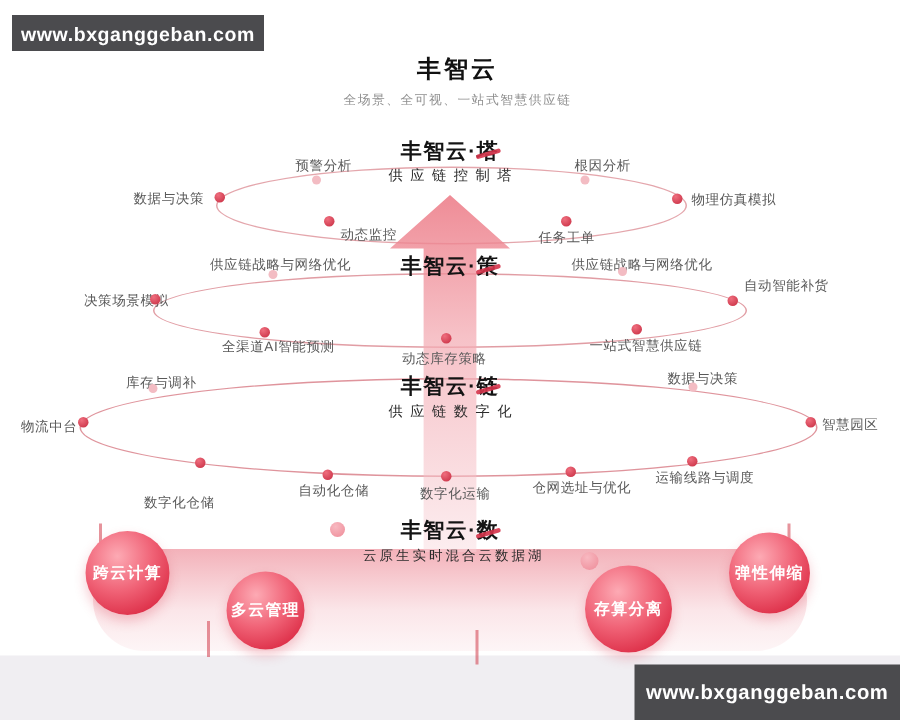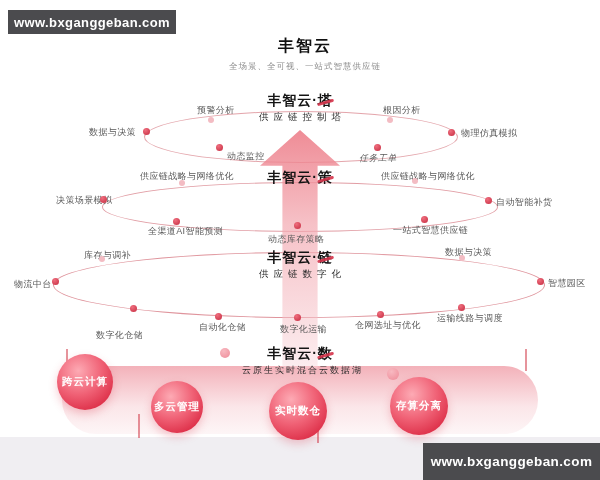--- a/index.html
+++ b/index.html
@@ -100,34 +100,34 @@
   <div class="lbl" style="left:197px;top:104px;">预警分析</div>
   <div class="dot-light" style="left:208px;top:117px;"></div>
   <div class="lbl" style="left:89px;top:126px;">数据与决策</div>
   <div class="dot" style="left:143px;top:128px;"></div>
   <div class="lbl" style="left:227px;top:150px;">动态监控</div>
   <div class="dot" style="left:216px;top:144px;"></div>
   <div class="lbl" style="left:383px;top:104px;">根因分析</div>
   <div class="dot-light" style="left:387px;top:117px;"></div>
   <div class="lbl" style="left:461px;top:127px;">物理仿真模拟</div>
   <div class="dot" style="left:448px;top:129px;"></div>
-  <div class="lbl" style="left:359px;top:152px;font-style:italic;">任务工单</div>
+  <div class="lbl" style="left:359px;top:152px;">任务工单</div>
   <div class="dot" style="left:374px;top:144px;"></div>
 
   <div class="lbl" style="left:140px;top:170px;">供应链战略与网络优化</div>
   <div class="dot-light" style="left:179px;top:180px;"></div>
   <div class="lbl" style="left:56px;top:194px;">决策场景模拟</div>
   <div class="dot" style="left:100px;top:196px;"></div>
   <div class="lbl" style="left:148px;top:225px;">全渠道AI智能预测</div>
   <div class="dot" style="left:173px;top:218px;"></div>
   <div class="lbl" style="left:268px;top:233px;text-align:right;">动态库存策略</div>
   <div class="dot" style="left:294px;top:222px;"></div>
   <div class="lbl" style="left:381px;top:170px;">供应链战略与网络优化</div>
   <div class="dot-light" style="left:412px;top:178px;"></div>
-  <div class="lbl" style="left:496px;top:196px;">自动智能补货</div>
+  <div class="lbl" style="left:496px;top:184px;">自动智能补货</div>
   <div class="dot" style="left:485px;top:197px;"></div>
   <div class="lbl" style="left:393px;top:224px;">一站式智慧供应链</div>
   <div class="dot" style="left:421px;top:216px;"></div>
 
   <div class="lbl" style="left:84px;top:249px;">库存与调补</div>
   <div class="dot-light" style="left:99px;top:256px;"></div>
   <div class="lbl" style="left:14px;top:278px;">物流中台</div>
   <div class="dot" style="left:52px;top:278px;"></div>
   <div class="lbl" style="left:96px;top:329px;">数字化仓储</div>
   <div class="dot" style="left:130px;top:305px;"></div>
@@ -139,17 +139,17 @@
   <div class="dot" style="left:377px;top:311px;"></div>
   <div class="lbl" style="left:437px;top:312px;">运输线路与调度</div>
   <div class="dot" style="left:458px;top:304px;"></div>
   <div class="lbl" style="left:445px;top:246px;">数据与决策</div>
   <div class="dot-light" style="left:459px;top:255px;"></div>
   <div class="lbl" style="left:548px;top:277px;">智慧园区</div>
   <div class="dot" style="left:537px;top:278px;"></div>
 
   <div class="ball" style="left:57px;top:354px;width:56px;height:56px;">跨云计算</div>
   <div class="ball" style="left:151px;top:381px;width:52px;height:52px;">多云管理</div>
-  <div class="ball" style="left:269px;top:382px;width:58px;height:58px;">实时数仓</div>
   <div class="ball" style="left:390px;top:377px;width:58px;height:58px;">存算分离</div>
+  <div class="ball" style="left:486px;top:355px;width:54px;height:54px;">弹性伸缩</div>
   <div class="ball-decor" style="left:220px;top:348px;width:10px;height:10px;"></div>
   <div class="ball-decor" style="left:387px;top:368px;width:12px;height:12px;"></div>
 </div>
 
 </body></html>

